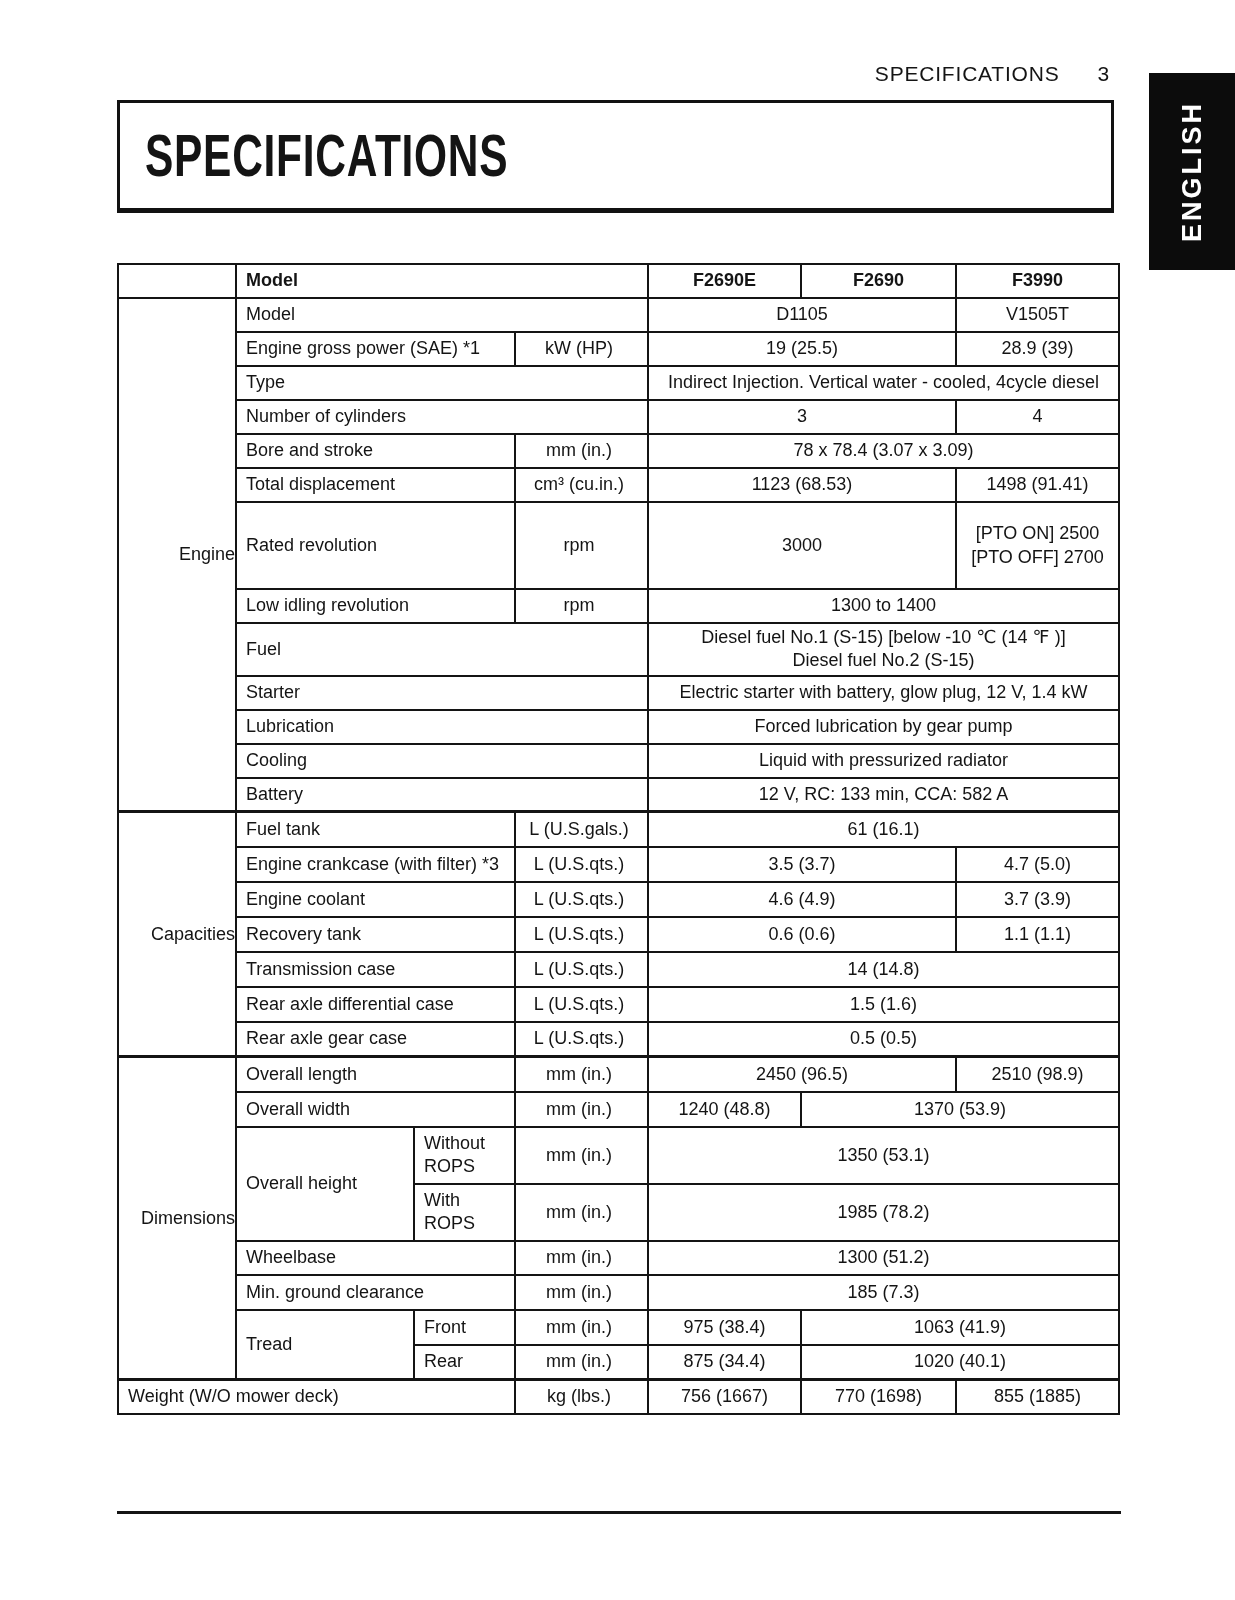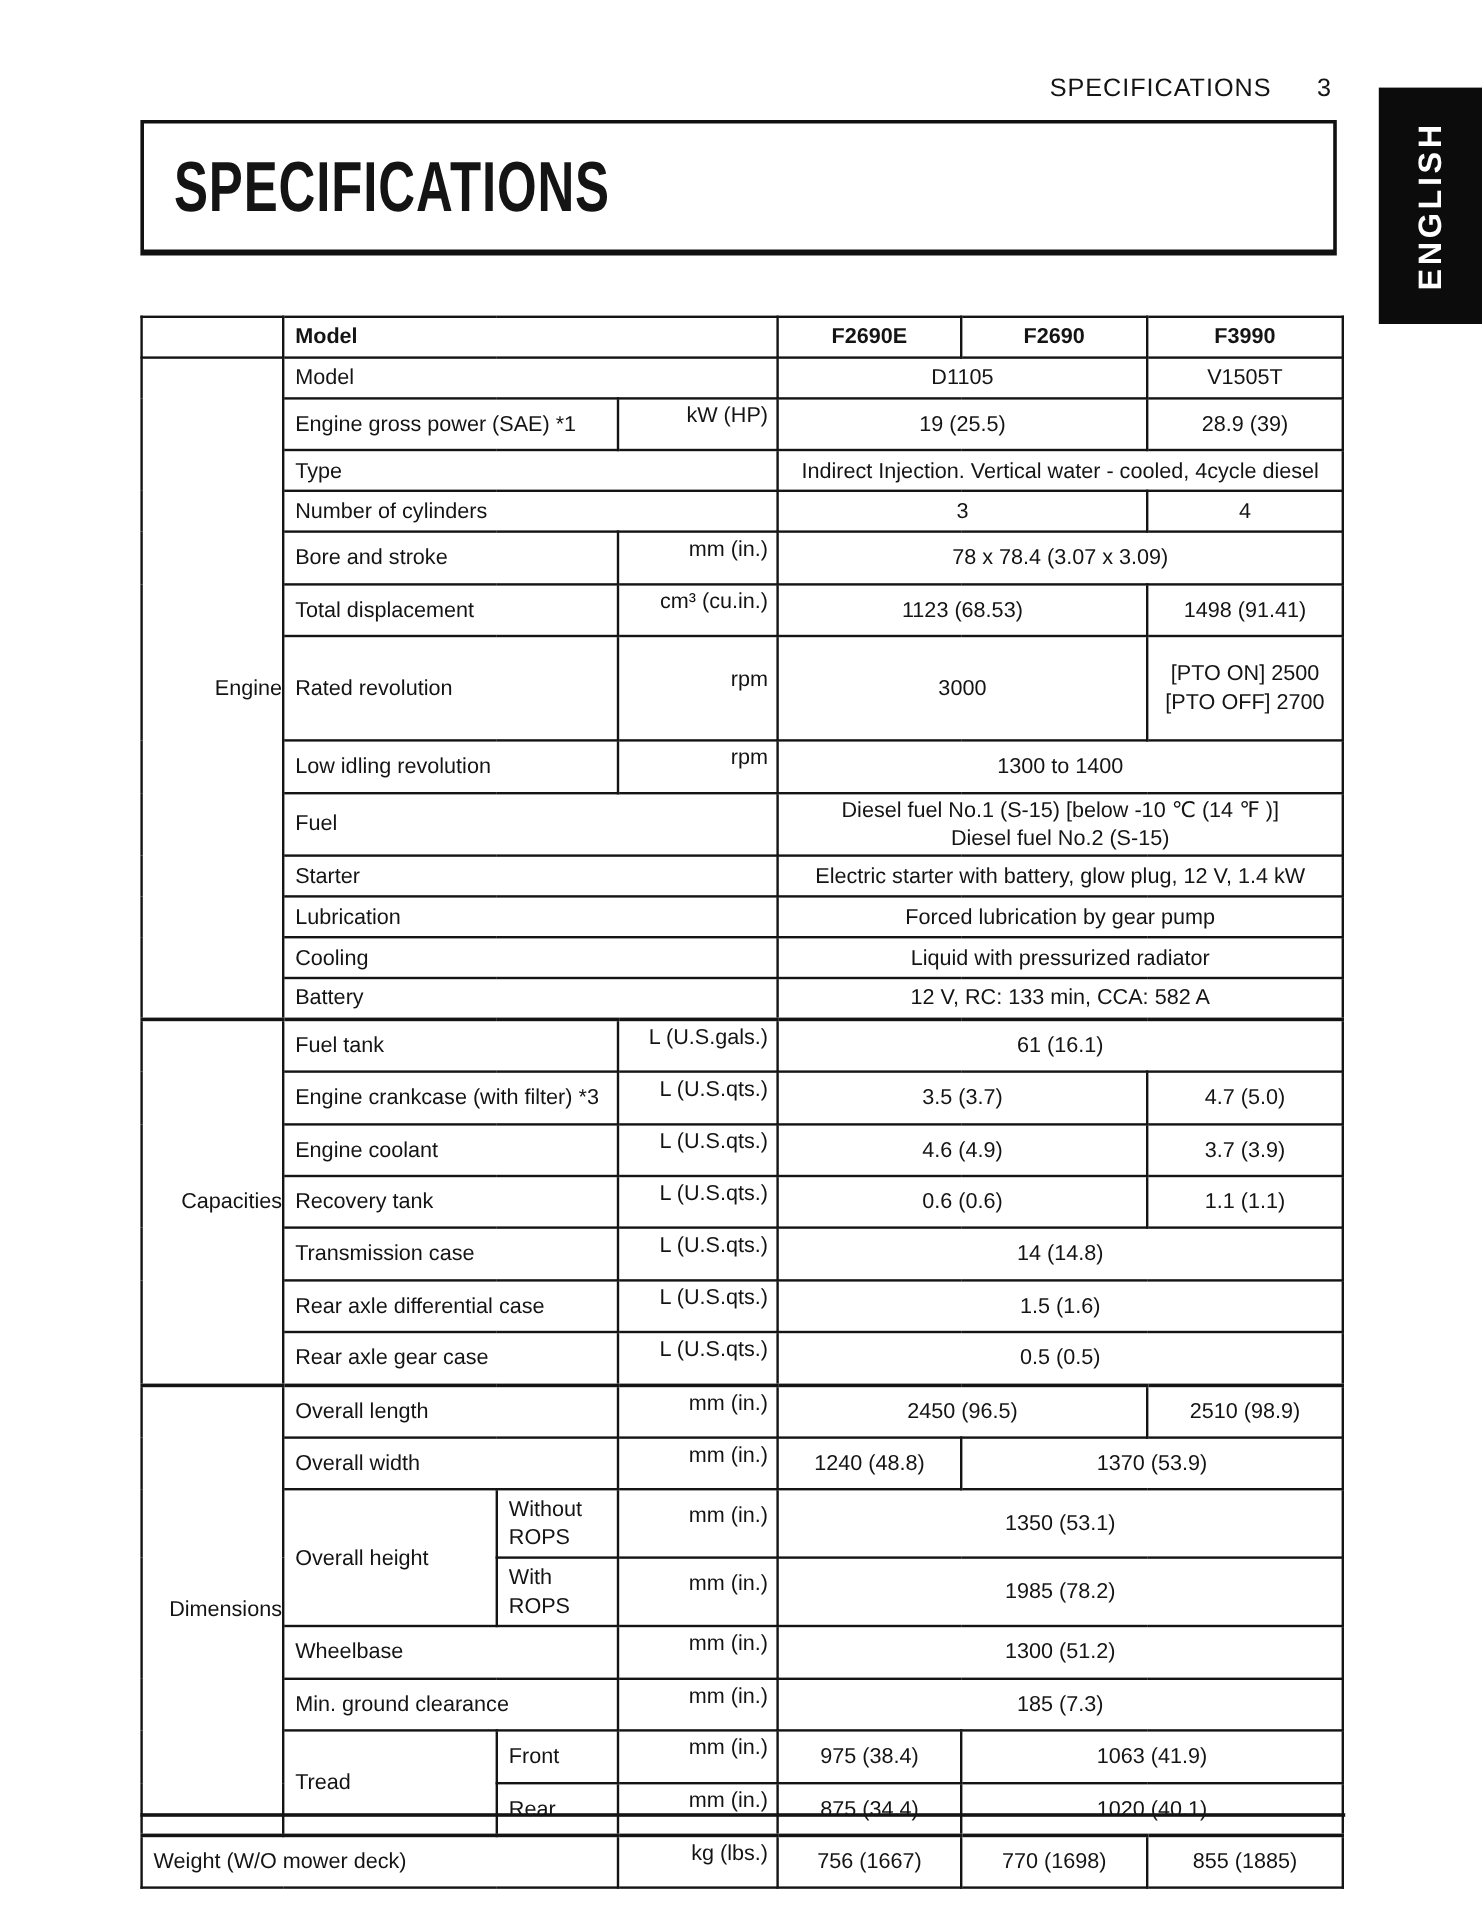--- a/index.html
+++ b/index.html
@@ -55,21 +55,21 @@
   table.spec td {
     border: 2px solid #141414;
     vertical-align: middle;
     line-height: 1.3;
     overflow: hidden;
   }
   table.spec thead td { font-weight: bold; text-align: center; }
   td.g    { text-align: right; }
   td.lab  { text-align: left;  padding: 2px 6px 2px 9px; }
   td.sub  { text-align: left;  padding: 2px 4px 2px 9px; }
-  td.unit { text-align: right; padding: 2px 7px 16px 2px; }
+  td.unit { text-align: center; padding: 2px 7px 2px 2px; }
   td.val  { text-align: center; padding: 2px 4px; }
   .blk { display: inline-block; text-align: center; }
   tr.sep > td { border-top: 3px solid #141414; }
   tr.h34 { height: 34px; } tr.h35 { height: 35px; }
   tr.h56 { height: 40px; } tr.h57 { height: 57px; }
   tr.h68 { height: 87px; }
 
   
   .footer-rule {
     position: absolute; left: 117px; top: 1511px;

